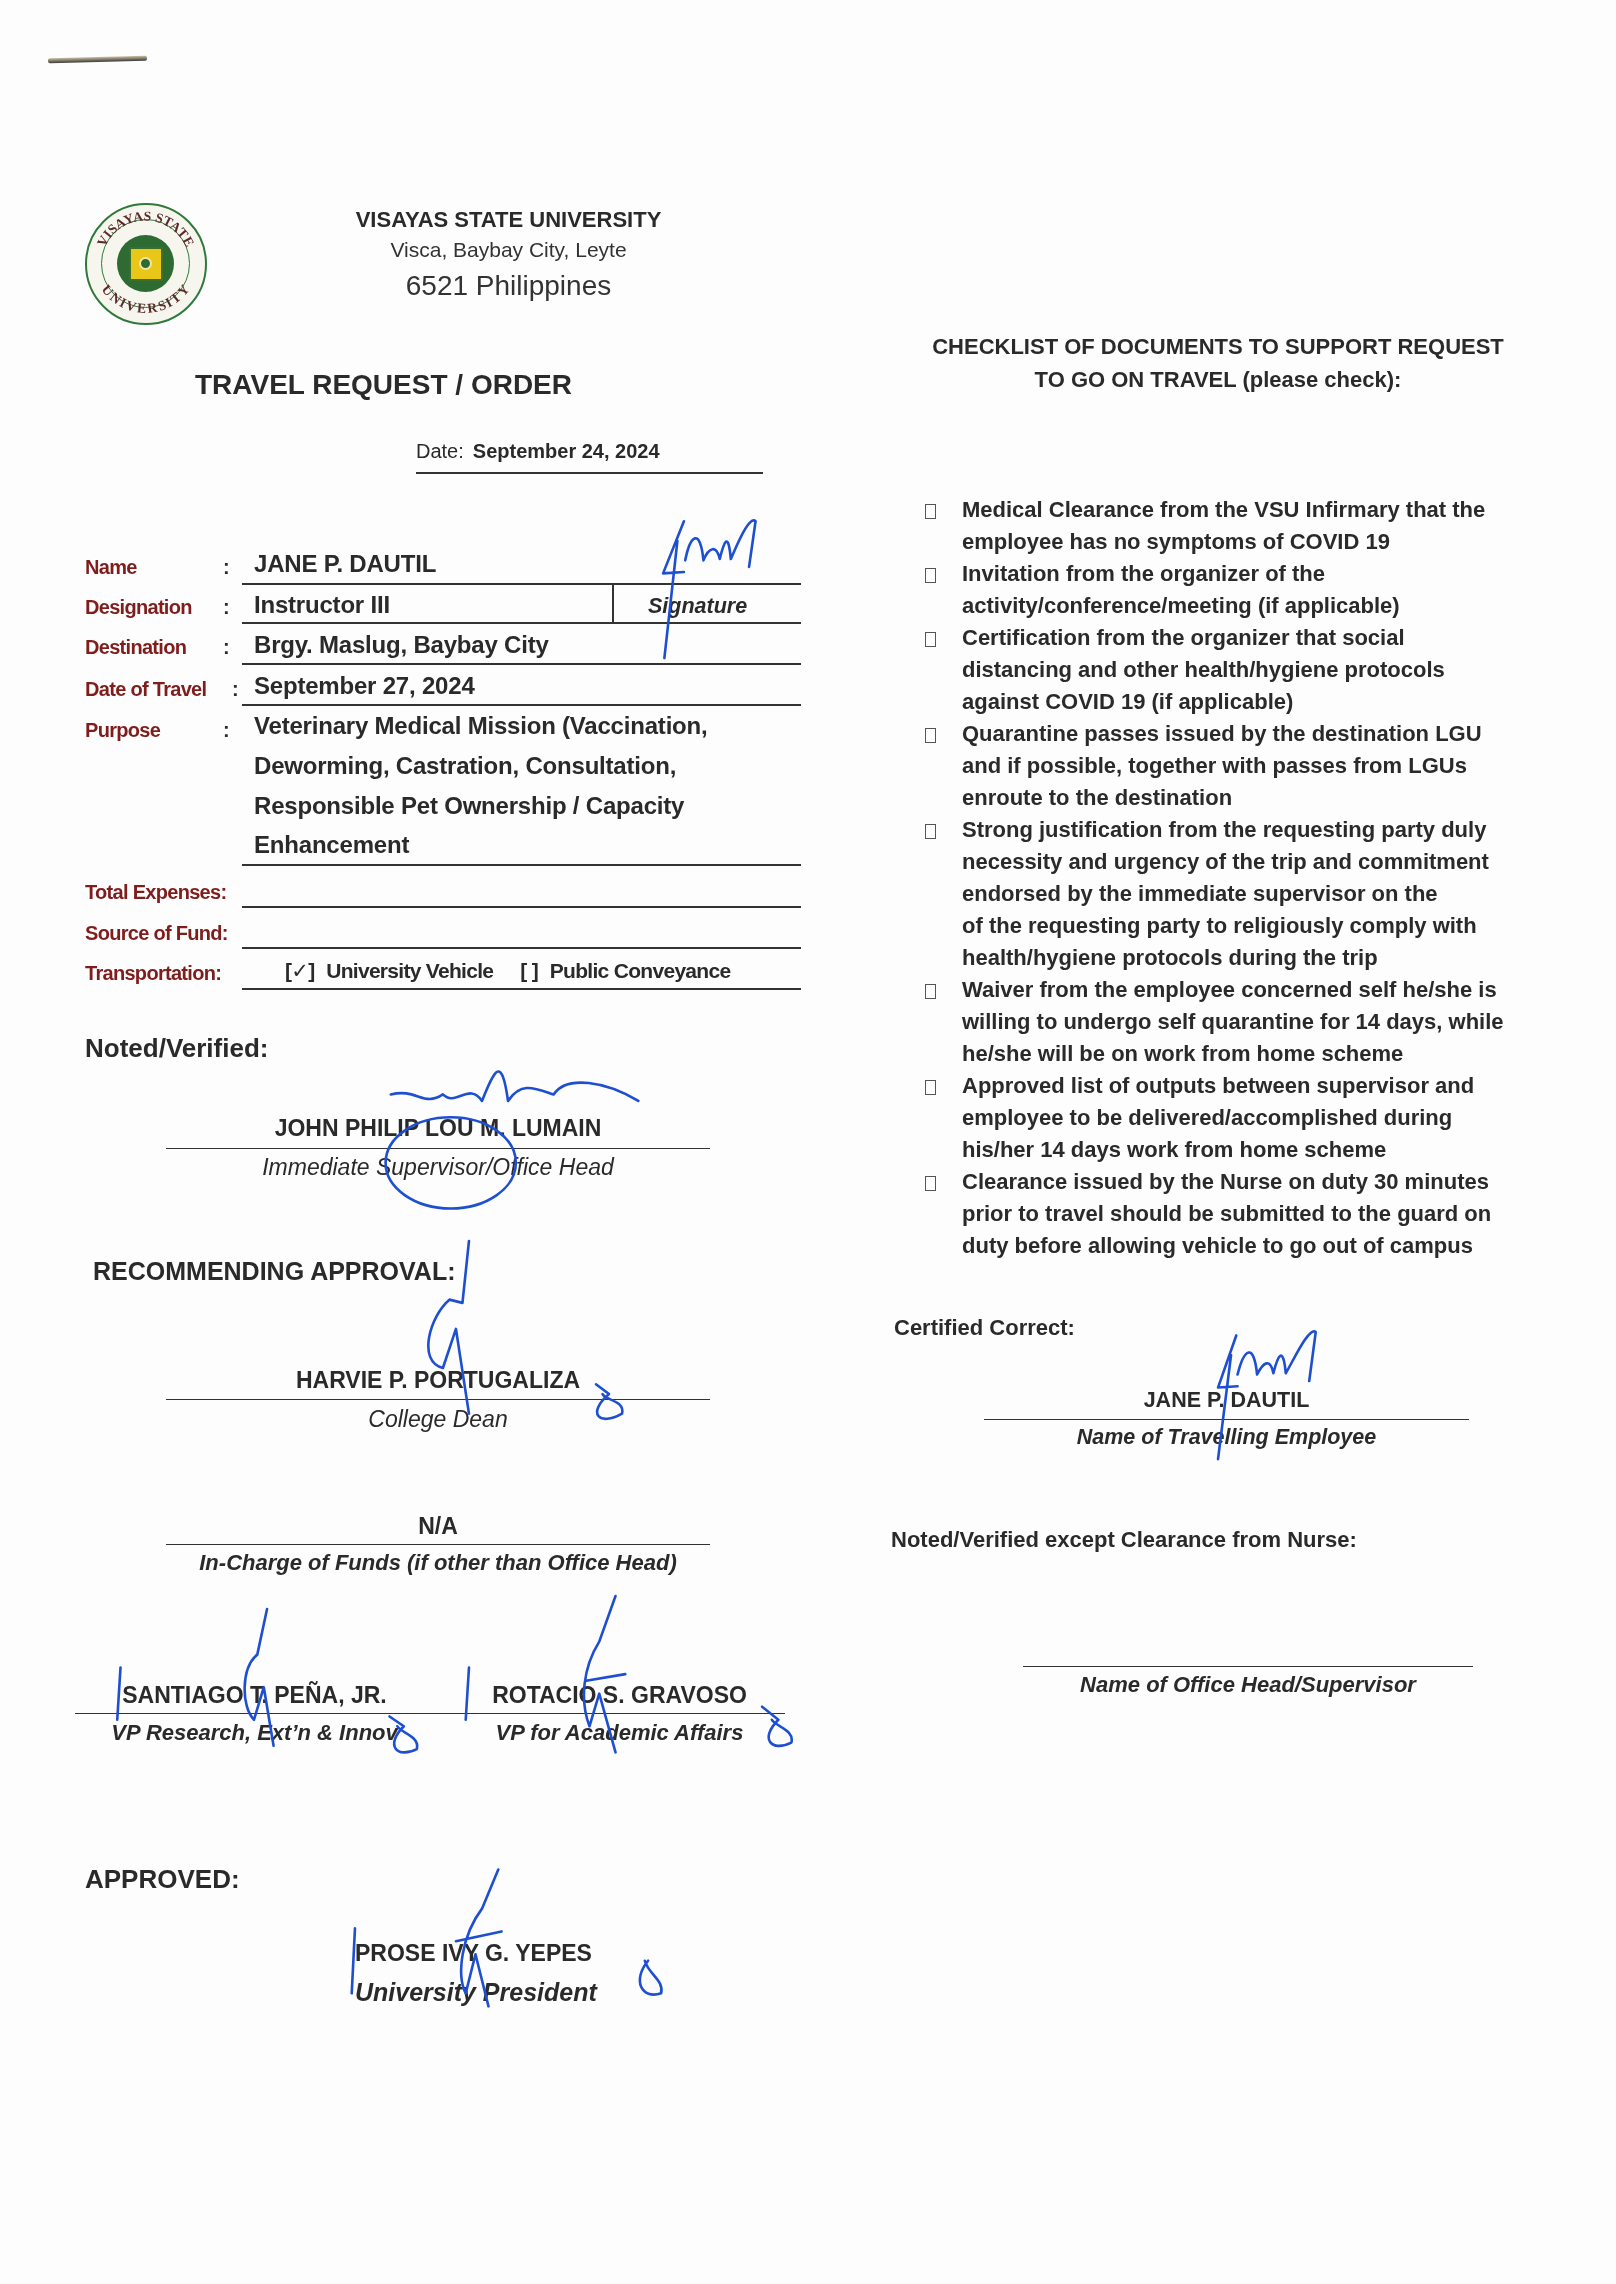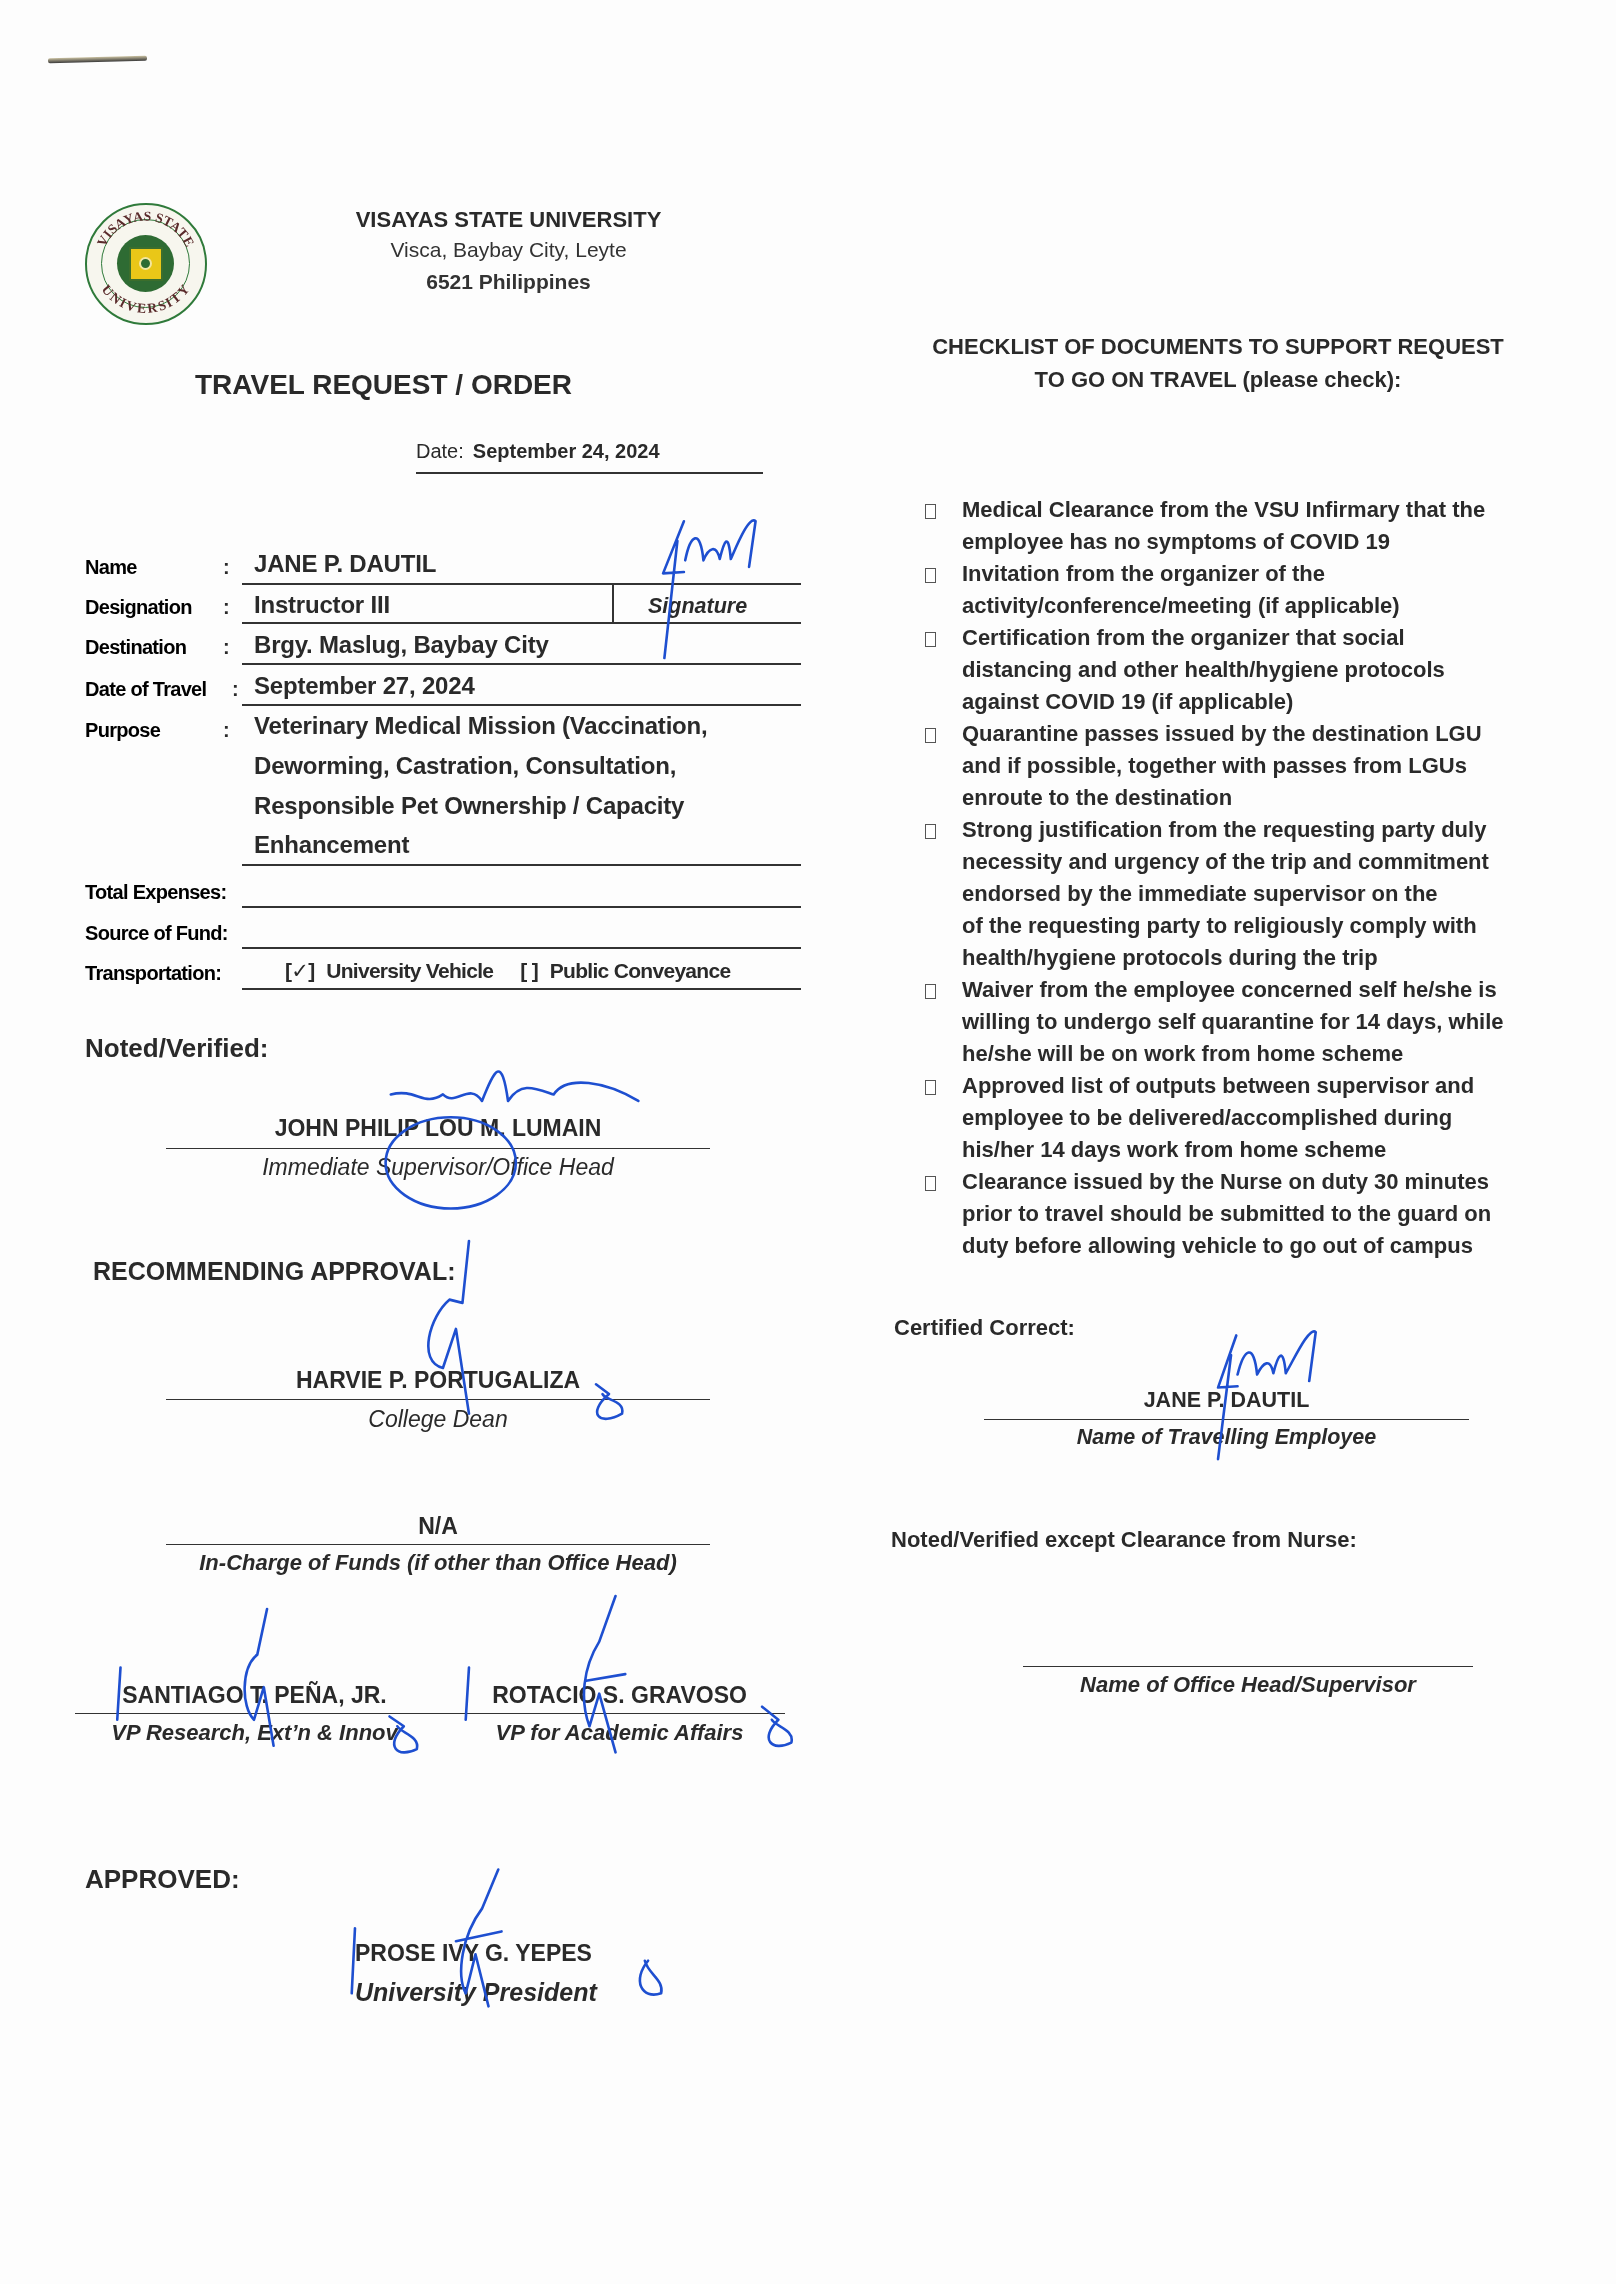--- a/index.html
+++ b/index.html
@@ -28,29 +28,29 @@
   .seal-inner { left:30px; top:30px; width:57px; height:57px; border-radius:50%;
     background:#2e6b33; }
   .seal-square { left:42px; top:42px; width:34px; height:34px; background:#e9c718;
     border:2px solid #3c6e2c; box-sizing:border-box; }
   .seal-dot { left:52px; top:52px; width:13px; height:13px; border-radius:50%;
     background:#2e6b33; border:2px solid #f3e6a0; box-sizing:border-box; }
 
   
   .univ-name { left:339px; top:207px; width:339px; font-size:22px; }
   .univ-addr { left:339px; top:238px; width:339px; font-size:21px; color:#333; }
-  .univ-zip  { left:339px; top:270px; width:339px; font-size:21px; color:#333;font-weight:bold; }
+  .univ-zip  { left:339px; top:270px; width:339px; font-size:28px; color:#333; }
   .doc-title { left:195px; top:369px; font-size:28px; }
 
   .date-wrap { left:416px; top:440px; width:347px; font-size:20px; }
   .date-label { font-weight:normal; }
   .date-val { font-weight:bold; margin-left:9px; }
 
   
-  .flabel { position:absolute; left:85px; font-size:20px; font-weight:bold; letter-spacing:-0.7px; color:#000000; }
+  .flabel { position:absolute; left:85px; font-size:20px; font-weight:bold; letter-spacing:-0.7px; color:#7f1d1d; }
   .fcolon { position:absolute; left:223px; font-size:20px; font-weight:bold; }
   .fval { position:absolute; left:254px; font-size:24px; font-weight:bold; letter-spacing:-0.2px; }
 
   .sig-label { left:648px; top:594px; font-size:21.5px; font-style:italic; font-weight:bold; color:#2a2a2a; }
 
   .transport { position:absolute; left:254px; top:959px; font-size:21px; font-weight:bold; letter-spacing:-0.7px;margin-left:31px; }
   .transport span { margin-right:11.7px; }
 
   
   .sec-head { position:absolute; font-size:26px; font-weight:bold; }

